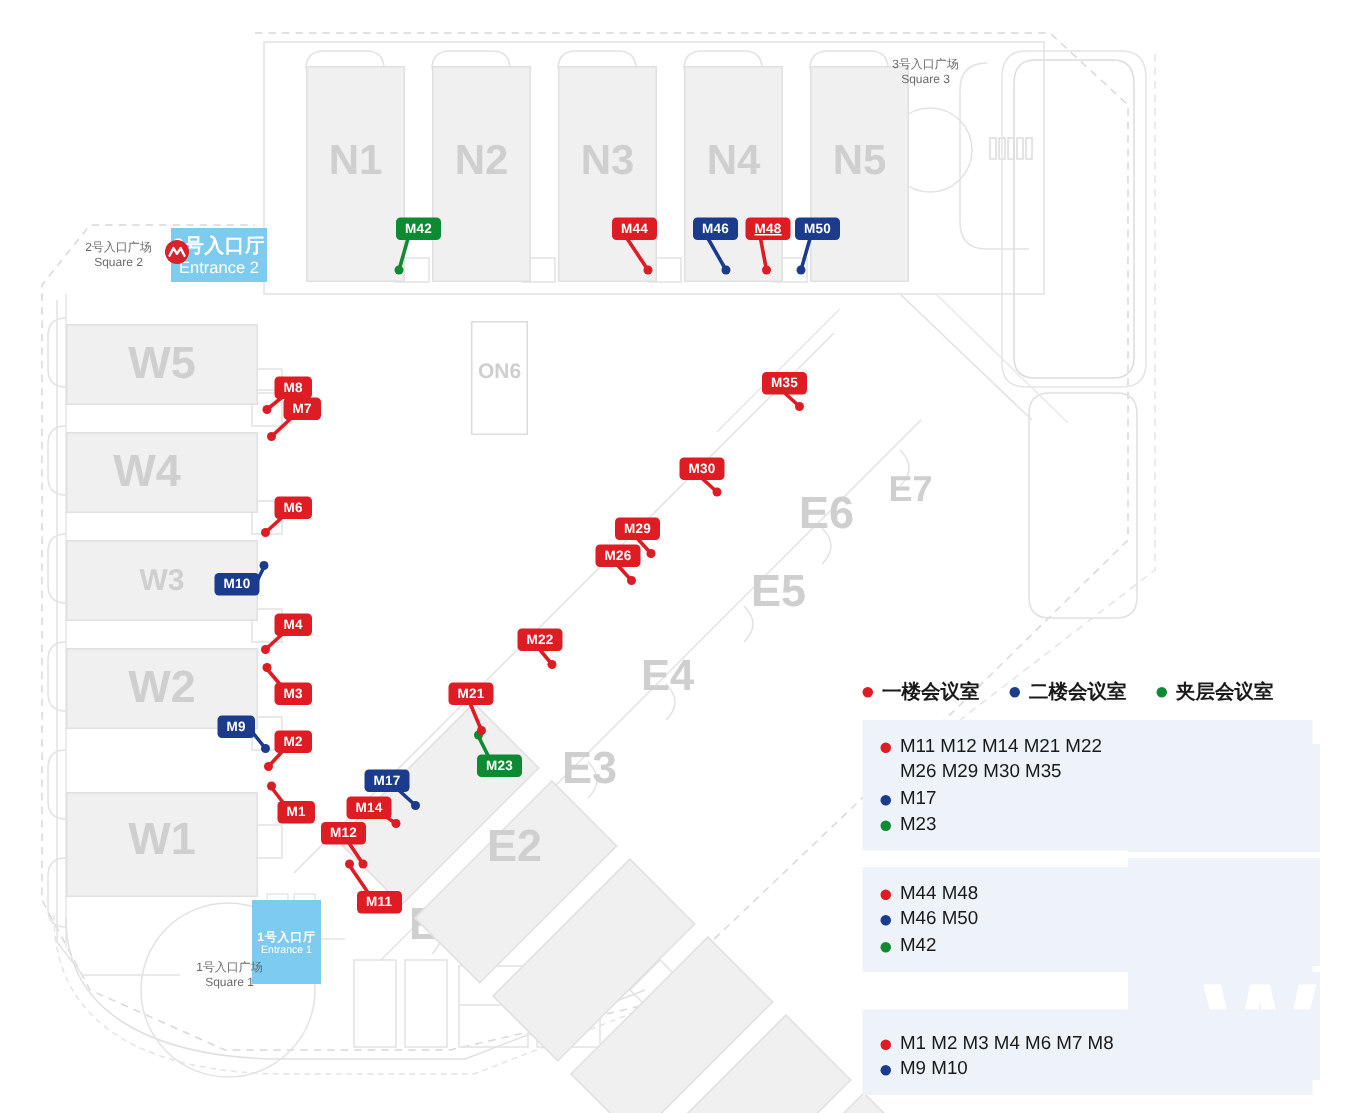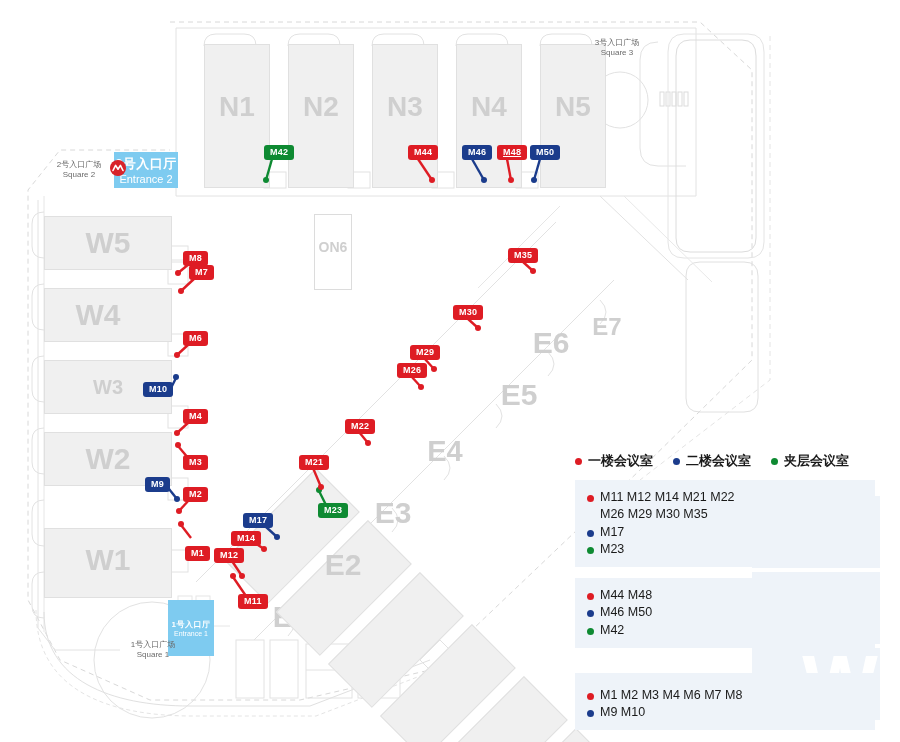--- a/index.html
+++ b/index.html
@@ -374,21 +374,21 @@
         <line x1="6" y1="13" x2="-4" y2="24" stroke="#de1c24" stroke-width="2.4"></line>
       </svg>
     <div class="tag" style="left:0;top:0;">M2</div>
     <div class="dot" style="left:-7px;top:21px;"></div>
   </div>
 
   <div class="pin c-red" style="left:185px;top:534px;">
     <svg width="34" height="30">
         <line x1="6" y1="4" x2="-4" y2="-9" stroke="#de1c24" stroke-width="2.4"></line>
       </svg>
-    <div class="tag" style="left:0;top:12px;">M1</div>
+    <div class="tag" style="left:0;top:0;">M1</div>
     <div class="dot" style="left:-7px;top:-13px;"></div>
   </div>
 
   <div class="pin c-blue" style="left:243px;top:513px;">
     <svg width="40" height="30">
         <line x1="22" y1="13" x2="34" y2="24" stroke="#1b3c8c" stroke-width="2.4"></line>
       </svg>
     <div class="tag" style="left:0;top:0;">M17</div>
     <div class="dot" style="left:31px;top:21px;"></div>
   </div>

